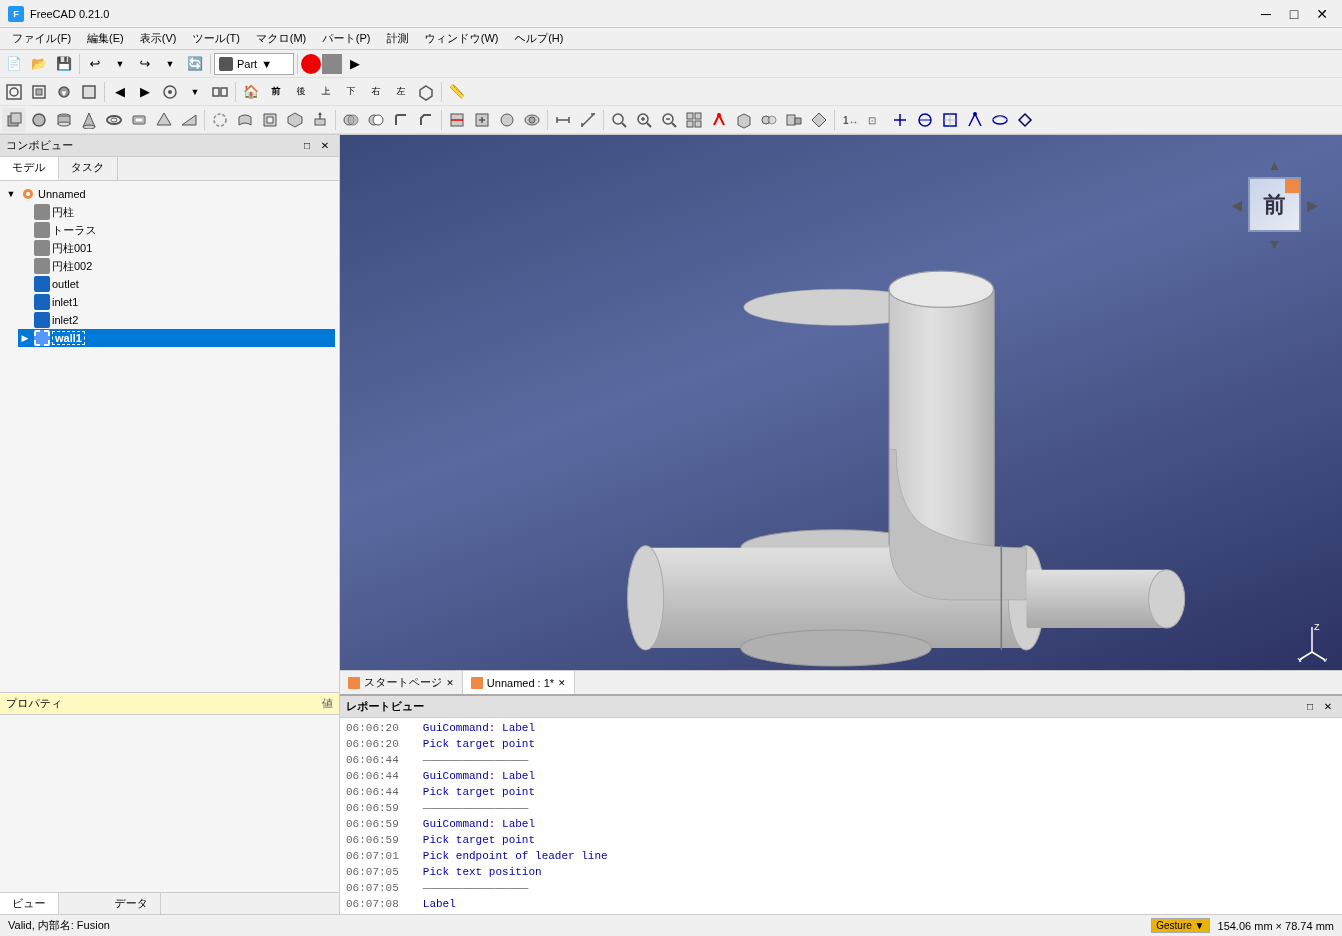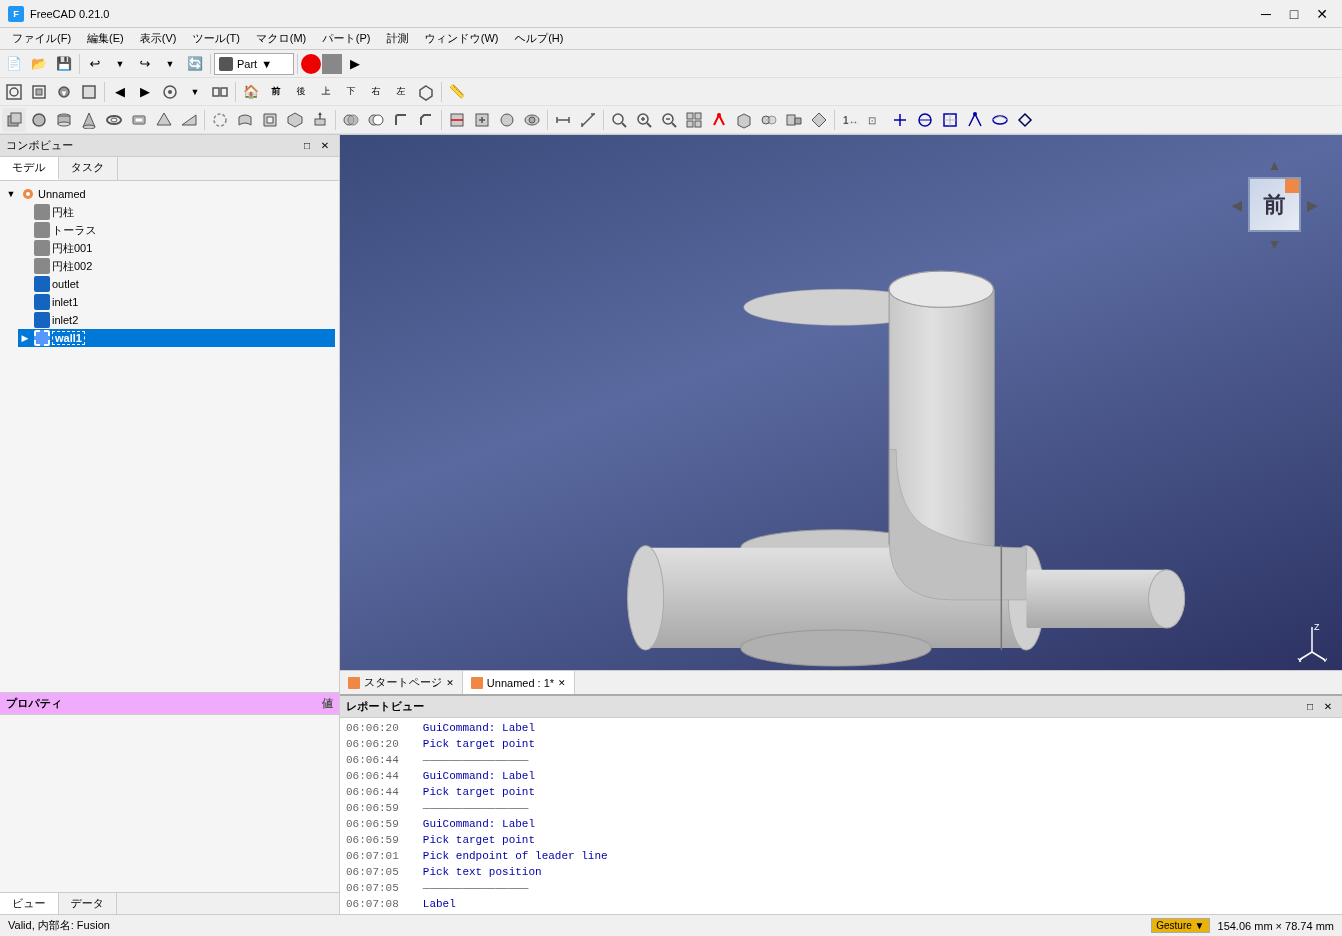--- a/index.html
+++ b/index.html
@@ -41,25 +41,25 @@
     .tree-item.selected { background: #0078d7; color: white; }
     .tree-arrow { width: 14px; display: flex; align-items: center; justify-content: center; font-size: 9px; }
     .tree-icon { width: 16px; height: 16px; margin: 0 2px; display: flex; align-items: center; justify-content: center; border-radius: 2px; }
     .icon-blue { background: #1565C0; }
     .icon-gray { background: #888; }
     .tree-label { font-size: 11px; }
     .tree-indent1 { margin-left: 14px; }
 
     
     #props-panel { border-top: 1px solid #ccc; height: 200px; display: flex; flex-direction: column; }
-    #props-header { background: #f0abfc; height: 22px; display: flex; align-items: center; padding: 0 6px; border-bottom: 1px solid #ccc; font-weight: bold; font-size: 11px; }
+    #props-header { background: #fef9c3; height: 22px; display: flex; align-items: center; padding: 0 6px; border-bottom: 1px solid #ccc; font-weight: normal; font-size: 11px; }
     #props-content { display: flex; flex: 1; }
 
     
-    #left-bottom-tabs { display: flex; border-top: 1px solid #ccc; background: #f0f0f0; }
+    #left-bottom-tabs { display: flex; border-top: 1px solid #ccc; background: #f0f0f0; gap: 44px; }
     .left-tab { padding: 3px 12px; cursor: pointer; font-size: 11px; border-right: 1px solid #ccc; }
     .left-tab.active { background: white; }
 
     
     #viewport { flex: 1; background: linear-gradient(160deg, #3a4a7a 0%, #5a6aa0 40%, #2a3060 100%); position: relative; overflow: hidden; }
 
     
     #pipe-svg { position: absolute; top: 0; left: 0; width: 100%; height: 100%; }
 
     

